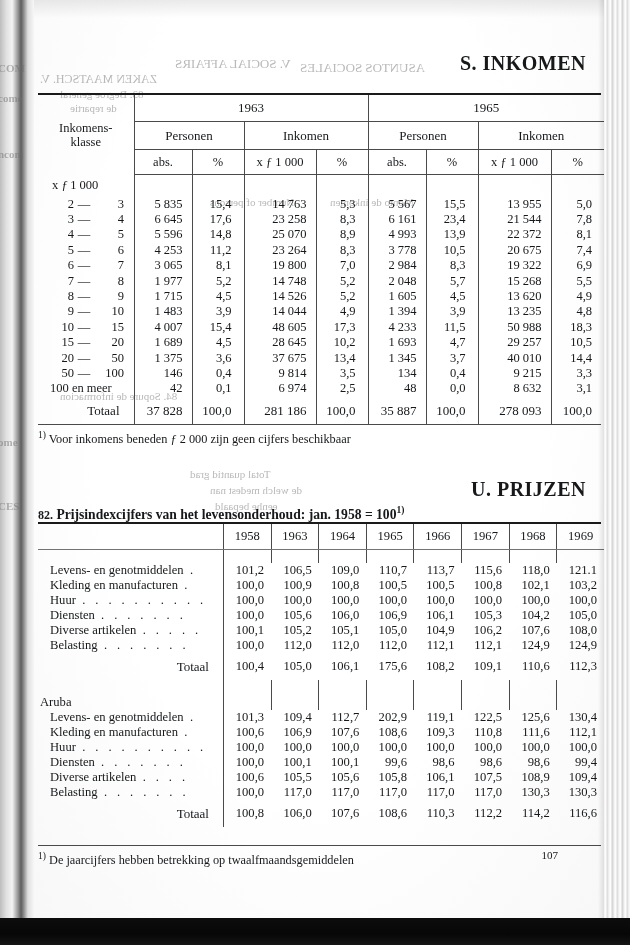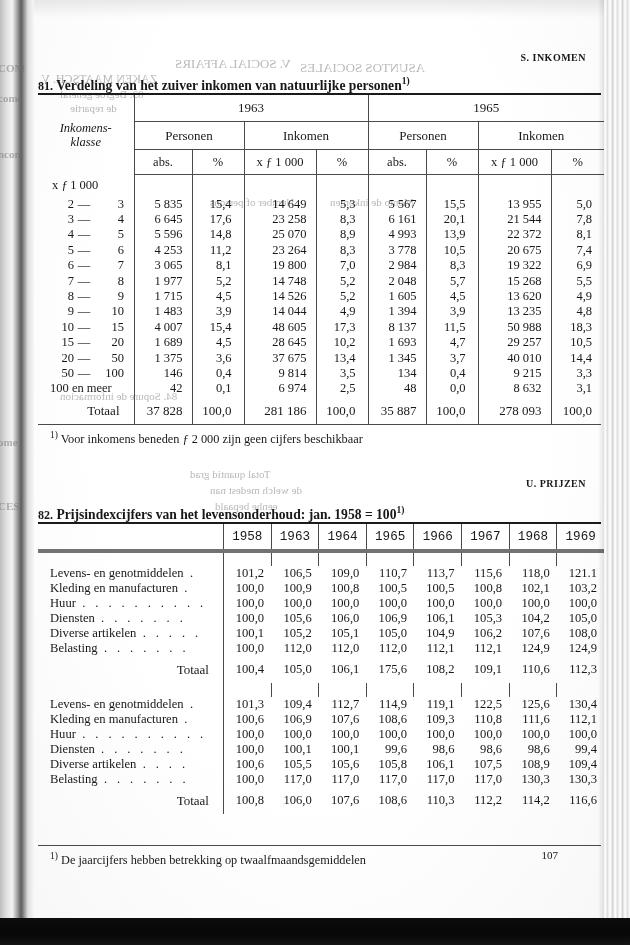--- a/index.html
+++ b/index.html
@@ -82,21 +82,21 @@
     position: absolute;
     left: 34px; top: 0;
     width: 570px; height: 918px;
     color: #16181a;
   }
 
   .section-head {
     position: absolute;
     right: 18px;
     font-weight: bold;
-    font-size: 10px;
+    font-size: 20px;
     letter-spacing: .5px;
   }
 
   .tbl-title {
     position: absolute;
     left: 4px;
     font-weight: bold;
     font-size: 13.6px;
     white-space: nowrap;
   }
@@ -143,31 +143,31 @@
   #t81 .lo { display: inline-block; width: 26px; text-align: right; }
   #t81 .dash { display: inline-block; width: 20px; text-align: center; }
   #t81 .hi { display: inline-block; width: 30px; text-align: right; }
   #t81 .enmeer { display:inline-block; padding-left: 2px;}
   #t81 .totrow td { height: 28px; font-size: 13px; }
   #t81 .totlabel { text-align: right; padding-right: 14px; }
   .bold17 { font-weight: bold; }
 
   .footnote {
     position: absolute;
-    left: 16px;
+    left: 4px;
     font-size: 12.3px;
     white-space: nowrap;
   }
   .footnote .sup { font-size: 9.5px; vertical-align: super; }
   .it { font-style: italic; }
 
   
   #t82 { left: 4px; top: 524px; width: 566px; font-size: 12.6px; }
   #t82 .vline { border-left: 1px solid #4a4a4a; }
-  #t82 .hline-b { border-bottom: 4px solid #737373; font-family: Liberation Mono, monospace; }
+  #t82 .hline-b { border-bottom: 1px solid #737373; }
   #t82 th.yr { text-align: center; height: 25px; font-size: 12.6px; font-weight: normal; width: 47px; }
   #t82 td.v { text-align: right; padding-right: 7px; white-space: nowrap; }
   #t82 tr.data td { height: 15.0px; }
   #t82 .grouphdr { font-size: 12.6px; padding-left: 2px; height: 16px;}
   #t82 .rowlabel { padding-left: 12px; white-space: nowrap; font-size: 12.6px; }
   #t82 .totlabel { text-align: right; padding-right: 14px; font-size: 13px; }
   #t82 tr.tot td { height: 27px; }
   #t82 .spacer td { height: 13px; }
   .leader { letter-spacing: 3.4px; }
 
@@ -210,41 +210,37 @@
     <div class="ghost" style="left: 215px; top: 500px; font-size: 11px;">eenhe bepaald</div>
   </div>
 
 <div id="paper-tone"></div>
 <div id="top-fade"></div>
 
 <div id="content">
 
   <div class="section-head" style="top:52px;">S.  INKOMEN</div>
 
-  <div class="tbl-title" style="top:76px;">
-    <span class="num">81.</span>
-    <span>Verdeling van het zuiver inkomen van natuurlijke personen</span><span class="sup">1)</span>
-  </div>
   <div class="rule-heavy" style="top:93px; width:563px;"></div>
 
   <table class="grid" id="t81">
     <colgroup>
       <col style="width:96px">
       <col style="width:58px">
         <col style="width:52px">
       <col style="width:72px">
         <col style="width:52px">
       <col style="width:58px">
         <col style="width:52px">
       <col style="width:73px">
         <col style="width:53px">
     </colgroup>
     <thead>
       <tr>
-        <td rowspan="3" class="stub vline-r" style="height:77px;font-style:italic;">
+        <td rowspan="3" class="stub vline-r" style="height:77px;">
           <div>Inkomens-</div>
           <div>klasse</div>
         </td>
         <td class="yr hline-b" colspan="4">1963</td>
         <td class="yr hline-b vline" colspan="4">1965</td>
       </tr>
       <tr>
         <td class="grp hline-b" colspan="2">Personen</td>
         <td class="grp hline-b vline" colspan="2">Inkomen</td>
         <td class="grp hline-b vline" colspan="2">Personen</td>
@@ -270,35 +266,35 @@
           <td class="vline"></td>
           <td class="vline"></td>
           <td class="vline"></td>
           <td class="vline"></td>
           <td class="vline"></td>
         </tr>
         <tr class="data">
           <td class="vline-r clslabel" style="padding-left: 10px;"><span class="lo">2</span><span class="dash">—</span><span class="hi">3</span></td>
           <td class="num">5 835</td>
           <td class="vline numc">15,4</td>
-          <td class="vline num">14 649</td>
+          <td class="vline num">14 763</td>
           <td class="vline numc">5,3</td>
           <td class="vline num">5 567</td>
           <td class="vline numc">15,5</td>
           <td class="vline num">13 955</td>
           <td class="vline numc">5,0</td>
         </tr>
         <tr class="data">
           <td class="vline-r clslabel" style="padding-left: 10px;"><span class="lo">3</span><span class="dash">—</span><span class="hi">4</span></td>
           <td class="num">6 645</td>
           <td class="vline numc">17,6</td>
           <td class="vline num">23 258</td>
           <td class="vline numc">8,3</td>
           <td class="vline num">6 161</td>
-          <td class="vline numc">20,1</td>
+          <td class="vline numc">23,4</td>
           <td class="vline num">21 544</td>
           <td class="vline numc">7,8</td>
         </tr>
         <tr class="data">
           <td class="vline-r clslabel" style="padding-left: 10px;"><span class="lo">4</span><span class="dash">—</span><span class="hi">5</span></td>
           <td class="num">5 596</td>
           <td class="vline numc">14,8</td>
           <td class="vline num">25 070</td>
           <td class="vline numc">8,9</td>
           <td class="vline num">4 993</td>
@@ -360,21 +356,21 @@
           <td class="vline numc">3,9</td>
           <td class="vline num">13 235</td>
           <td class="vline numc">4,8</td>
         </tr>
         <tr class="data">
           <td class="vline-r clslabel" style="padding-left: 10px;"><span class="lo">10</span><span class="dash">—</span><span class="hi">15</span></td>
           <td class="num">4 007</td>
           <td class="vline numc">15,4</td>
           <td class="vline num">48 605</td>
           <td class="vline numc bold17">17,3</td>
-          <td class="vline num">8 137</td>
+          <td class="vline num">4 233</td>
           <td class="vline numc">11,5</td>
           <td class="vline num">50 988</td>
           <td class="vline numc">18,3</td>
         </tr>
         <tr class="data">
           <td class="vline-r clslabel" style="padding-left: 10px;"><span class="lo">15</span><span class="dash">—</span><span class="hi">20</span></td>
           <td class="num">1 689</td>
           <td class="vline numc">4,5</td>
           <td class="vline num">28 645</td>
           <td class="vline numc">10,2</td>
@@ -562,26 +558,37 @@
           <td style="height: 14px;"></td>
           <td class="vline"></td>
           <td class="vline"></td>
           <td class="vline"></td>
           <td class="vline"></td>
           <td class="vline"></td>
           <td class="vline"></td>
           <td class="vline"></td>
           <td class="vline"></td>
         </tr>
+        <tr>
+          <td class="grouphdr">Aruba</td>
+          <td class="vline"></td>
+          <td class="vline"></td>
+          <td class="vline"></td>
+          <td class="vline"></td>
+          <td class="vline"></td>
+          <td class="vline"></td>
+          <td class="vline"></td>
+          <td class="vline"></td>
+        </tr>
         <tr class="data">
           <td class="rowlabel"><span>Levens- en genotmiddelen</span>&nbsp;&nbsp;<span class="leader">.</span></td>
           <td class="v vline">101,3</td>
           <td class="v">109,4</td>
           <td class="v">112,7</td>
-          <td class="v">114,9</td>
+          <td class="v">202,9</td>
           <td class="v">119,1</td>
           <td class="v">122,5</td>
           <td class="v">125,6</td>
           <td class="v">130,4</td>
         </tr>
         <tr class="data">
           <td class="rowlabel"><span>Kleding en manufacturen</span>&nbsp;&nbsp;<span class="leader">.</span></td>
           <td class="v vline">100,6</td>
           <td class="v">106,9</td>
           <td class="v">107,6</td>

